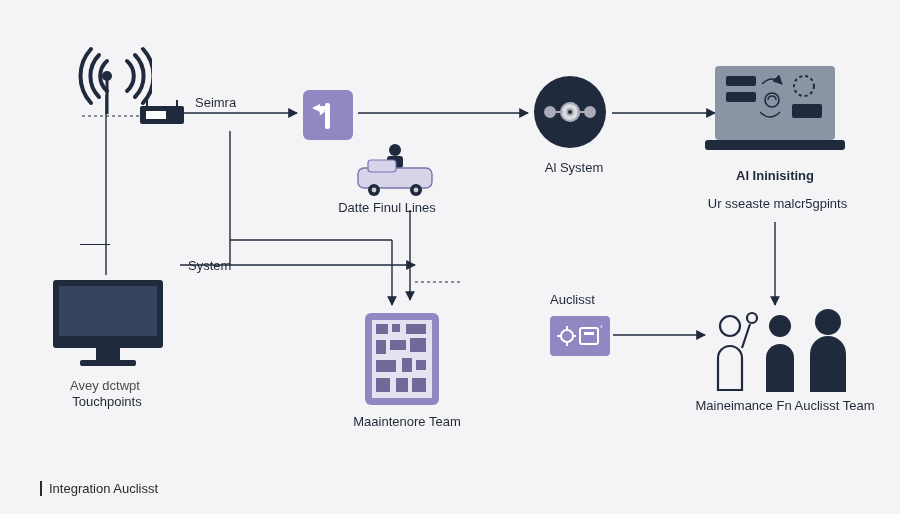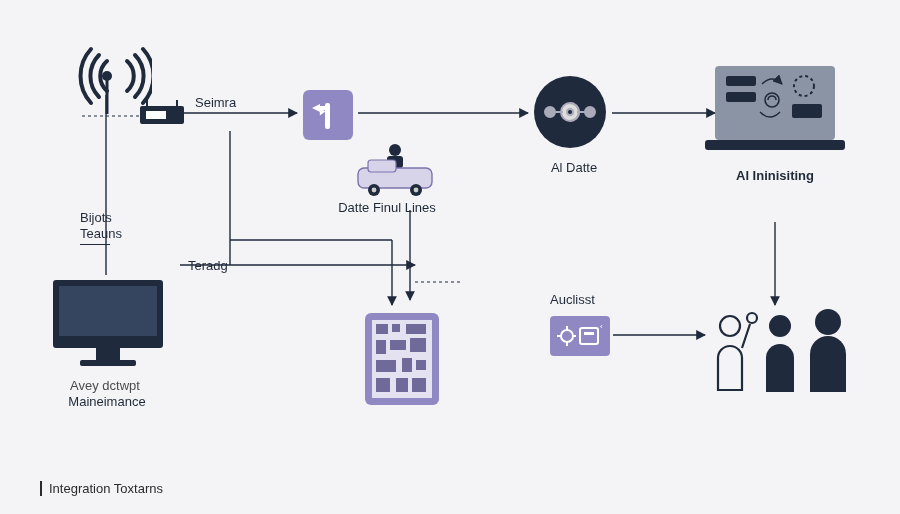--- a/index.html
+++ b/index.html
@@ -93,34 +93,32 @@
 
   <svg width="46" height="26" style="left:140px;top:100px">
     <rect x="0" y="6" width="44" height="18" rx="2" class="dark"></rect>
     <rect x="6" y="11" width="20" height="8" class="white"></rect>
     <line x1="7" y1="6" x2="7" y2="0" stroke="#1f2a3c" stroke-width="2"></line>
     <line x1="37" y1="6" x2="37" y2="0" stroke="#1f2a3c" stroke-width="2"></line>
   </svg>
 
   <div class="node-label left" style="left:195px;top:95px">Seimra</div>
 
-  <div class="node-label left" style="left:80px;top:210px;width:60px;white-space:pre-line">Bijots
-Teauns</div>
   <div style="position:absolute;left:80px;top:244px;width:30px;border-top:1px solid #1f2a3c"></div>
 
-  <div class="node-label left" style="left:188px;top:258px">Teradg</div>
+  <div class="node-label left" style="left:188px;top:258px">System</div>
 
   <svg width="120" height="100" style="left:48px;top:275px">
     <rect x="5" y="5" width="110" height="68" rx="3" class="dark"></rect>
     <rect x="11" y="11" width="98" height="50" fill="#35455f"></rect>
     <rect x="48" y="73" width="24" height="12" class="dark"></rect>
     <rect x="32" y="85" width="56" height="6" rx="2" class="dark"></rect>
   </svg>
   <div class="node-label tiny" style="left:70px;top:378px;width:70px">Avey dctwpt</div>
-  <div class="node-label" style="left:62px;top:394px;width:90px">Maineimance</div>
+  <div class="node-label" style="left:62px;top:394px;width:90px">Touchpoints</div>
 
   <svg width="50" height="50" style="left:303px;top:90px">
     <rect x="0" y="0" width="50" height="50" rx="6" class="purple"></rect>
     <g fill="#fff">
       <rect x="22" y="13" width="5" height="26" rx="2"></rect>
       <path d="M24 11 l-12 0 l0 -3 l4 3 l-4 3 l0 -3 z" transform="translate(0,6) scale(1.4)"></path>
       <path d="M17 16 l9 0 l0 4 l-9 0 z"></path>
       <polygon points="17,14 9,18 17,22"></polygon>
     </g>
   </svg>
@@ -152,50 +150,52 @@
       <rect x="28" y="30" width="16" height="10"></rect>
       <rect x="48" y="28" width="16" height="14"></rect>
       <rect x="14" y="50" width="20" height="12"></rect>
       <rect x="40" y="48" width="10" height="14"></rect>
       <rect x="54" y="50" width="10" height="10"></rect>
       <rect x="14" y="68" width="14" height="14"></rect>
       <rect x="34" y="68" width="12" height="14"></rect>
       <rect x="50" y="68" width="14" height="14"></rect>
     </g>
   </svg>
+  <div class="node-label" style="left:342px;top:414px;width:130px">Maaintenore Team</div>
 
   <svg width="80" height="80" style="left:530px;top:72px">
     <circle cx="40" cy="40" r="36" class="dark"></circle>
     <g fill="none" stroke="#aab" stroke-width="2">
       <circle cx="40" cy="40" r="9" fill="#ddd"></circle>
       <circle cx="40" cy="40" r="3" fill="#1f2a3c"></circle>
       <circle cx="20" cy="40" r="5" fill="#aab"></circle>
       <circle cx="60" cy="40" r="5" fill="#aab"></circle>
       <path d="M25 40 h8 M47 40 h8"></path>
       <path d="M40 31 a9 9 0 0 1 0 18"></path>
     </g>
   </svg>
-  <div class="node-label" style="left:534px;top:160px;width:80px">Al Datte</div>
+  <div class="node-label" style="left:534px;top:160px;width:80px">Al System</div>
 
   <svg width="150" height="100" style="left:700px;top:60px">
     <rect x="15" y="6" width="120" height="74" rx="4" class="grey"></rect>
     <rect x="5" y="80" width="140" height="10" rx="3" class="dark"></rect>
 
     <g>
       <rect x="26" y="16" width="30" height="10" rx="2" fill="#1f2a3c"></rect>
       <rect x="26" y="32" width="30" height="10" rx="2" fill="#1f2a3c"></rect>
       <rect x="92" y="44" width="30" height="14" rx="2" fill="#1f2a3c"></rect>
       <circle cx="104" cy="26" r="10" fill="none" stroke="#1f2a3c" stroke-width="2" stroke-dasharray="3 3"></circle>
       <circle cx="72" cy="40" r="7" fill="none" stroke="#1f2a3c" stroke-width="1.6"></circle>
       <path d="M68 40 a4 4 0 1 1 8 0" fill="none" stroke="#1f2a3c" stroke-width="1.6"></path>
       <path d="M62 24 q10 -10 20 0" fill="none" stroke="#1f2a3c" stroke-width="1.4" marker-end="url(#arr)"></path>
       <path d="M80 52 q-10 10 -20 0" fill="none" stroke="#1f2a3c" stroke-width="1.4"></path>
     </g>
   </svg>
   <div class="node-label" style="left:720px;top:168px;width:110px;font-weight:700">Al Ininisiting</div>
+  <div class="node-label" style="left:690px;top:196px;width:175px">Ur sseaste malcr5gpints</div>
 
   <div class="node-label left" style="left:550px;top:292px">Auclisst</div>
 
   <svg width="60" height="40" style="left:550px;top:316px">
     <rect x="0" y="0" width="60" height="40" rx="4" class="purple"></rect>
     <g fill="#fff">
       <circle cx="17" cy="20" r="6" fill="none" stroke="#fff" stroke-width="2"></circle>
       <path d="M17 14 v-4 M17 26 v4 M11 20 h-4 M23 20 h3" stroke="#fff" stroke-width="2"></path>
       <rect x="30" y="12" width="18" height="16" rx="2" fill="none" stroke="#fff" stroke-width="2"></rect>
       <rect x="34" y="16" width="10" height="3" fill="#fff"></rect>
@@ -215,16 +215,17 @@
     <g class="dark">
       <circle cx="80" cy="26" r="11"></circle>
       <path d="M66 92 v-34 a14 14 0 0 1 28 0 v34 z"></path>
     </g>
 
     <g class="dark">
       <circle cx="128" cy="22" r="13"></circle>
       <path d="M110 92 v-38 a18 18 0 0 1 36 0 v38 z"></path>
     </g>
   </svg>
-
-  <div class="footer">Integration Toxtarns</div>
+  <div class="node-label" style="left:680px;top:398px;width:210px">Maineimance Fn Auclisst Team</div>
+
+  <div class="footer">Integration Auclisst</div>
 
 </div>
 
 </body></html>

